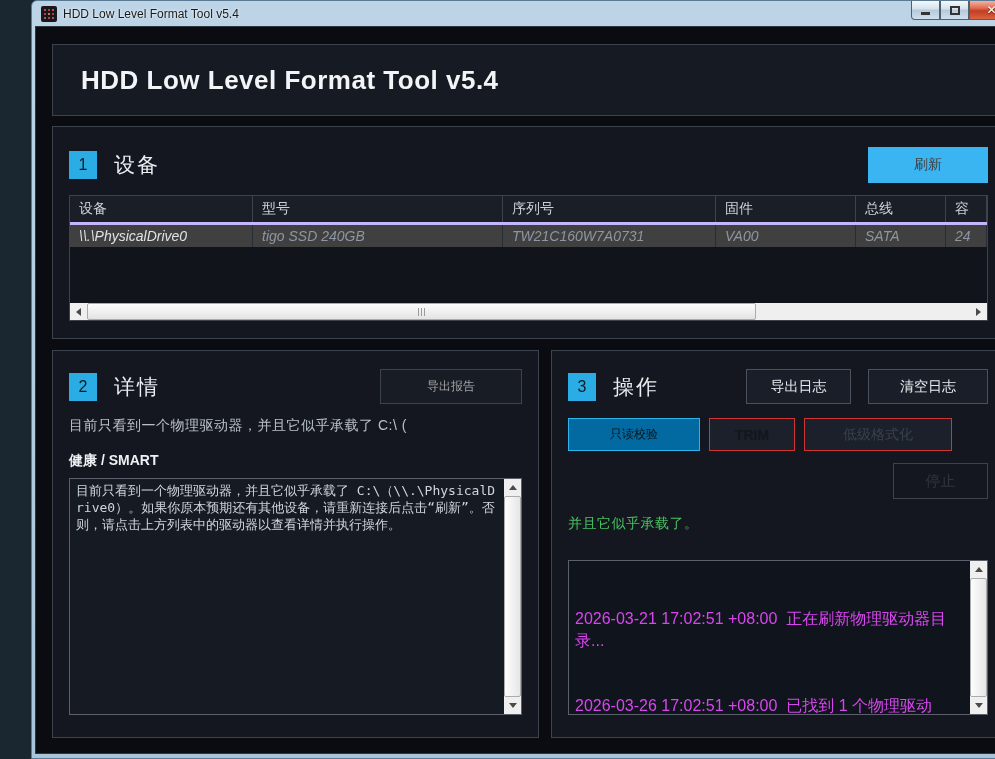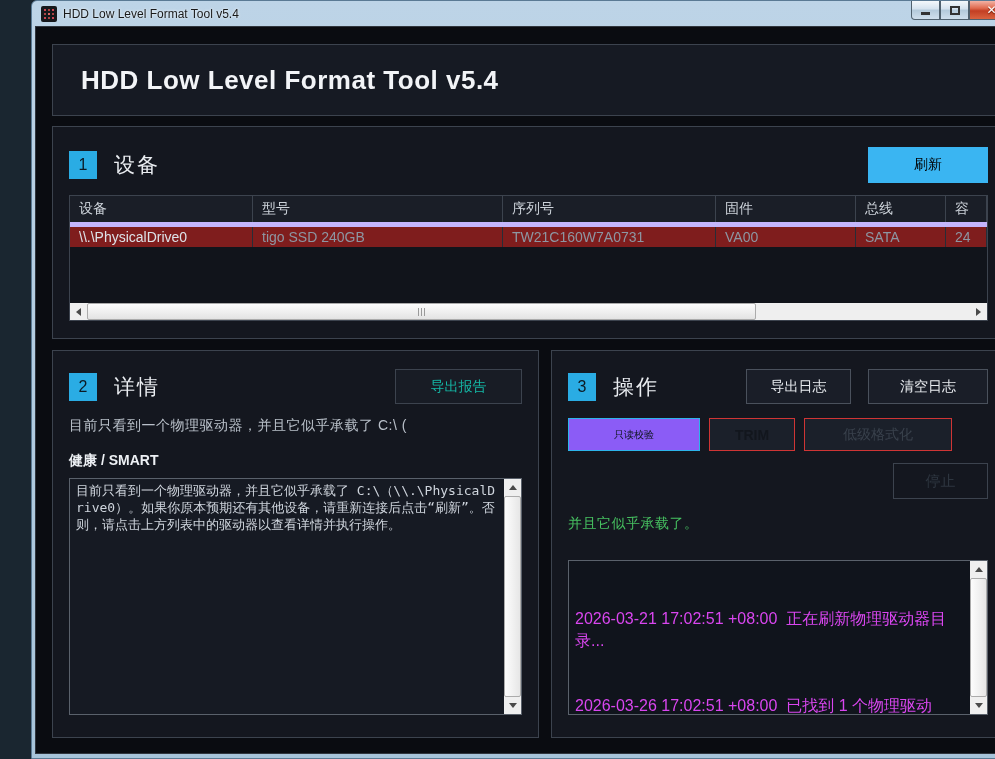--- a/index.html
+++ b/index.html
@@ -66,29 +66,29 @@
     width:28px;height:28px; background:#2aace4; color:#0c1a24;
     display:flex;align-items:center;justify-content:center;
     font-size:16px; flex:0 0 auto;
   }
   .sec-title{ font-size:21px; color:#eaedf1; letter-spacing:2px; }
 
   
   .sec1{ margin-top:10px; height:213px; padding:20px 16px 0 16px; }
   .btn-refresh{
     margin-left:auto; width:120px; height:36px; border:none;
-    background:#3ab5f2; color:#000000; font-size:14px; cursor:pointer;
+    background:#3ab5f2; color:#404040; font-size:14px; cursor:pointer;
     font-family:inherit;
   }
   .dev-table{ margin-top:12px; border:1px solid #3c434e; height:126px;
     display:flex; flex-direction:column; background:#11141b; }
   .tgrid{ display:grid; grid-template-columns:183px 250px 213px 140px 90px 1fr; }
   .thead{ background:#1a1e27; height:26px; }
   .thead .cell{ color:#cdd3da; font-size:14px; border-right:1px solid #3c434e; }
-  .trow{ background:#7f1d1d; height:25px; border-top:5px solid #c4b5fd; }
+  .trow{ background:#404040; height:25px; border-top:3px solid #c4b5fd;font-style:italic; }
   .trow .cell{ color:#8d96a2; font-size:14px; border-right:1px solid #272d37; }
   .trow .cell.first{ color:#dde2e8; }
   .cell{ display:flex; align-items:center; padding:0 9px; overflow:hidden; white-space:nowrap; }
   .tbody-empty{ flex:1; background:#11141b; }
 
   
   .hscroll{ height:17px; background:#efefef; display:flex; align-items:stretch; }
   .sb-btn{ width:17px; background:#efefef; display:flex; align-items:center; justify-content:center; cursor:pointer; flex:0 0 auto; }
   .tri-l{ width:0;height:0;border:4px solid transparent;border-right:5px solid #4a4a4a;border-left:none; }
   .tri-r{ width:0;height:0;border:4px solid transparent;border-left:5px solid #4a4a4a;border-right:none; }
@@ -101,22 +101,22 @@
   }
   .grip-h{ width:8px; height:8px;
     background:repeating-linear-gradient(90deg,#9a9a9a 0 1px,transparent 1px 3px); }
   .h-track-rest{ flex:1; background:#efefef; }
 
   
   .bottom-row{ margin-top:11px; display:flex; gap:12px; }
 
   .sec2{ width:487px; height:388px; padding:18px 16px 22px 16px; display:flex; flex-direction:column; }
   .btn-ghost-disabled{
-    margin-left:auto; width:127px; height:35px; background:#181c25;
-    border:1px solid #3c434e; color:#14b8a6; font-size:14px; font-family:inherit;
+    margin-left:auto; width:142px; height:35px; background:#181c25;
+    border:1px solid #3c434e; color:#a3a3a3; font-size:12px; font-family:inherit;
   }
   .summary{ margin-top:13px; font-size:14px; color:#b9c0c9; letter-spacing:.5px; white-space:nowrap; overflow:hidden; }
   .smart-label{ margin-top:17px; font-size:14px; font-weight:bold; color:#edf0f4; }
   .textbox{
     margin-top:8px; flex:1; border:1px solid #5a616b; background:#161a23;
     display:flex; overflow:hidden;
   }
   .textbox-content{
     flex:1; padding:4px 6px; font-family:"DejaVu Sans Mono","Liberation Mono",monospace;
     font-size:13px; line-height:1.3; color:#cfd5dd; white-space:pre-wrap; word-break:break-all;
@@ -130,22 +130,22 @@
 
   .sec3{ flex:1; height:388px; padding:18px 16px 22px 16px; display:flex; flex-direction:column; }
   .btn-log{
     width:105px; height:35px; background:#1a1e28; border:1px solid #4a515c;
     color:#e8ebef; font-size:14px; cursor:pointer; font-family:inherit;
   }
   .btn-log.wide{ width:120px; margin-left:8px; }
   .btn-log.first{ margin-left:auto; }
   .actions{ margin-top:14px; display:flex; gap:9px; }
   .btn-verify{
-    width:132px; height:33px; background:#8b5cf6; border:1px solid #2db4ea;
-    color:#0b141a; font-size:10px; cursor:pointer; font-family:inherit;
+    width:132px; height:33px; background:#0369a1; border:1px solid #2db4ea;
+    color:#0b141a; font-size:12px; cursor:pointer; font-family:inherit;
   }
   .btn-trim{
     width:86px; height:33px; background:#1b202a; border:1px solid #cf3535;
     color:#12161d; font-size:14px; font-weight:bold; cursor:pointer; font-family:inherit;
   }
   .btn-llf{
     width:148px; height:33px; background:#1b202a; border:1px solid #cf3535;
     color:#39414c; font-size:14px; cursor:pointer; font-family:Liberation Mono, monospace;
   }
   .stop-row{ margin-top:12px; display:flex; justify-content:flex-end; }

